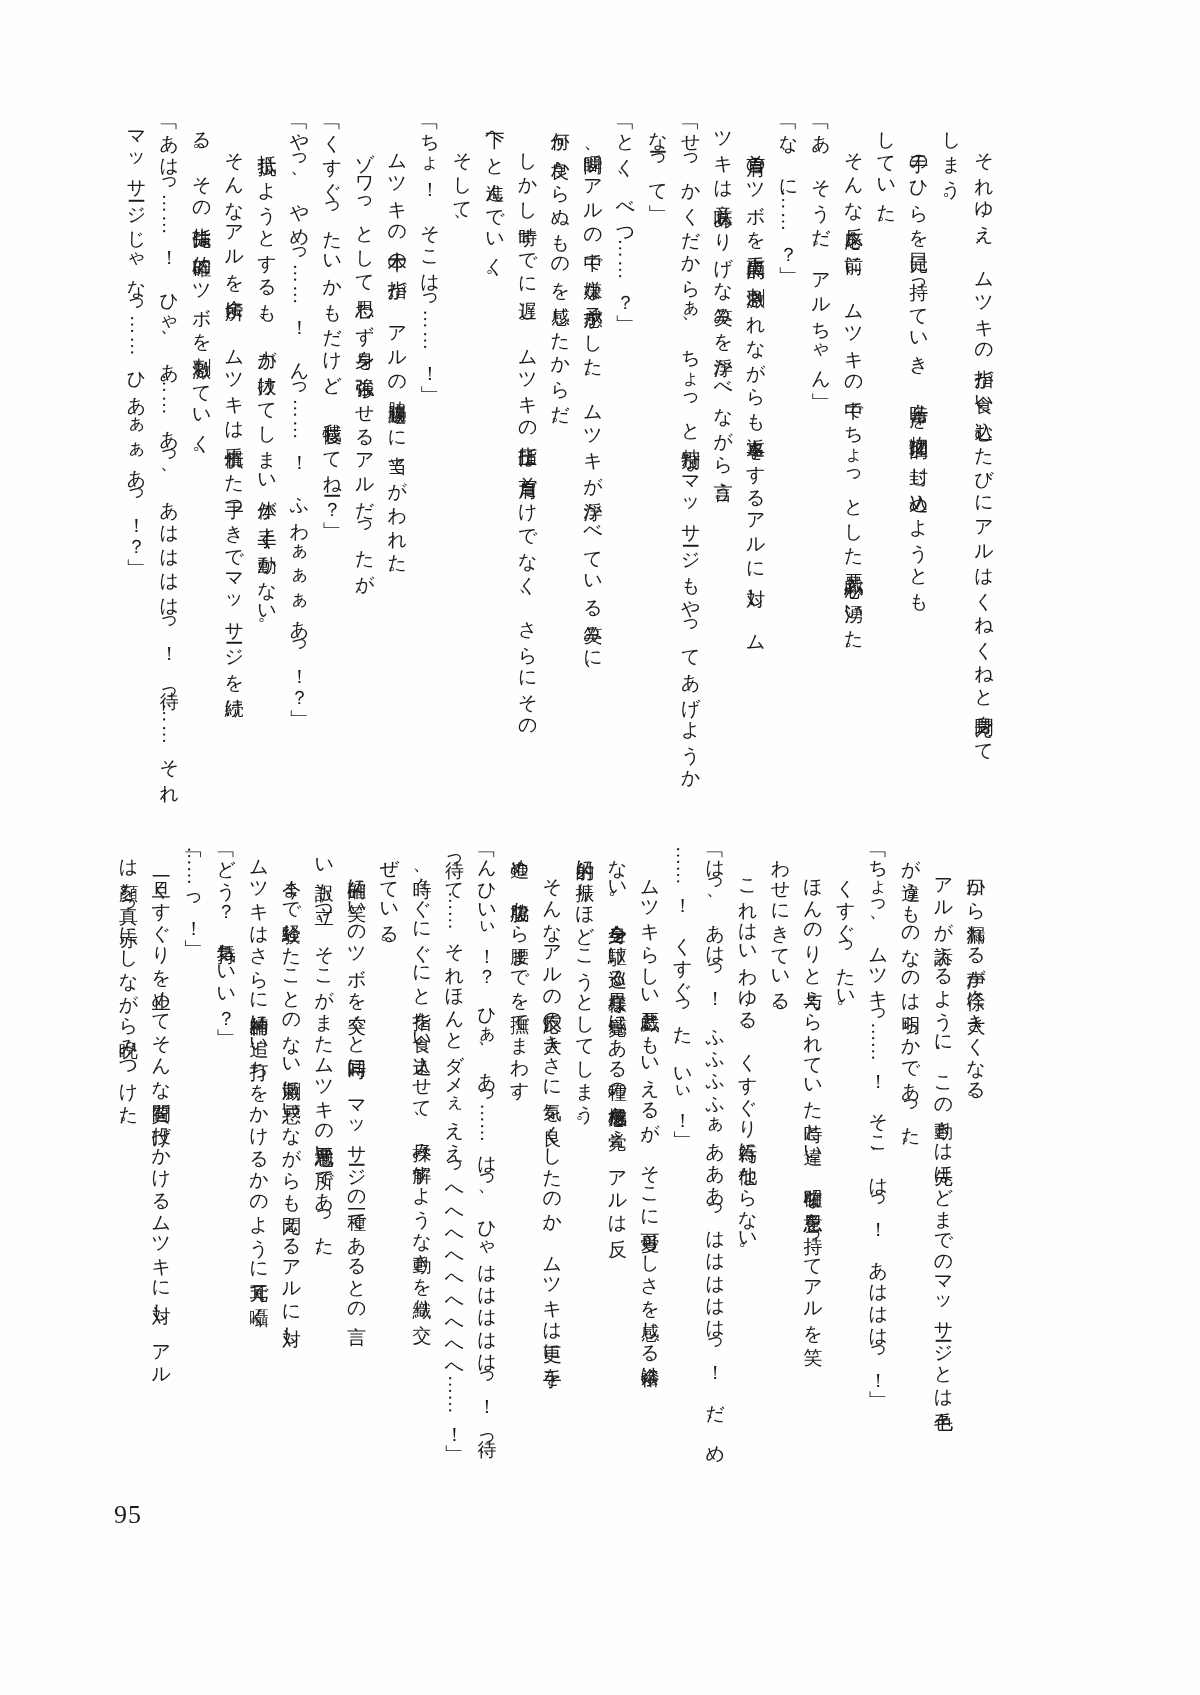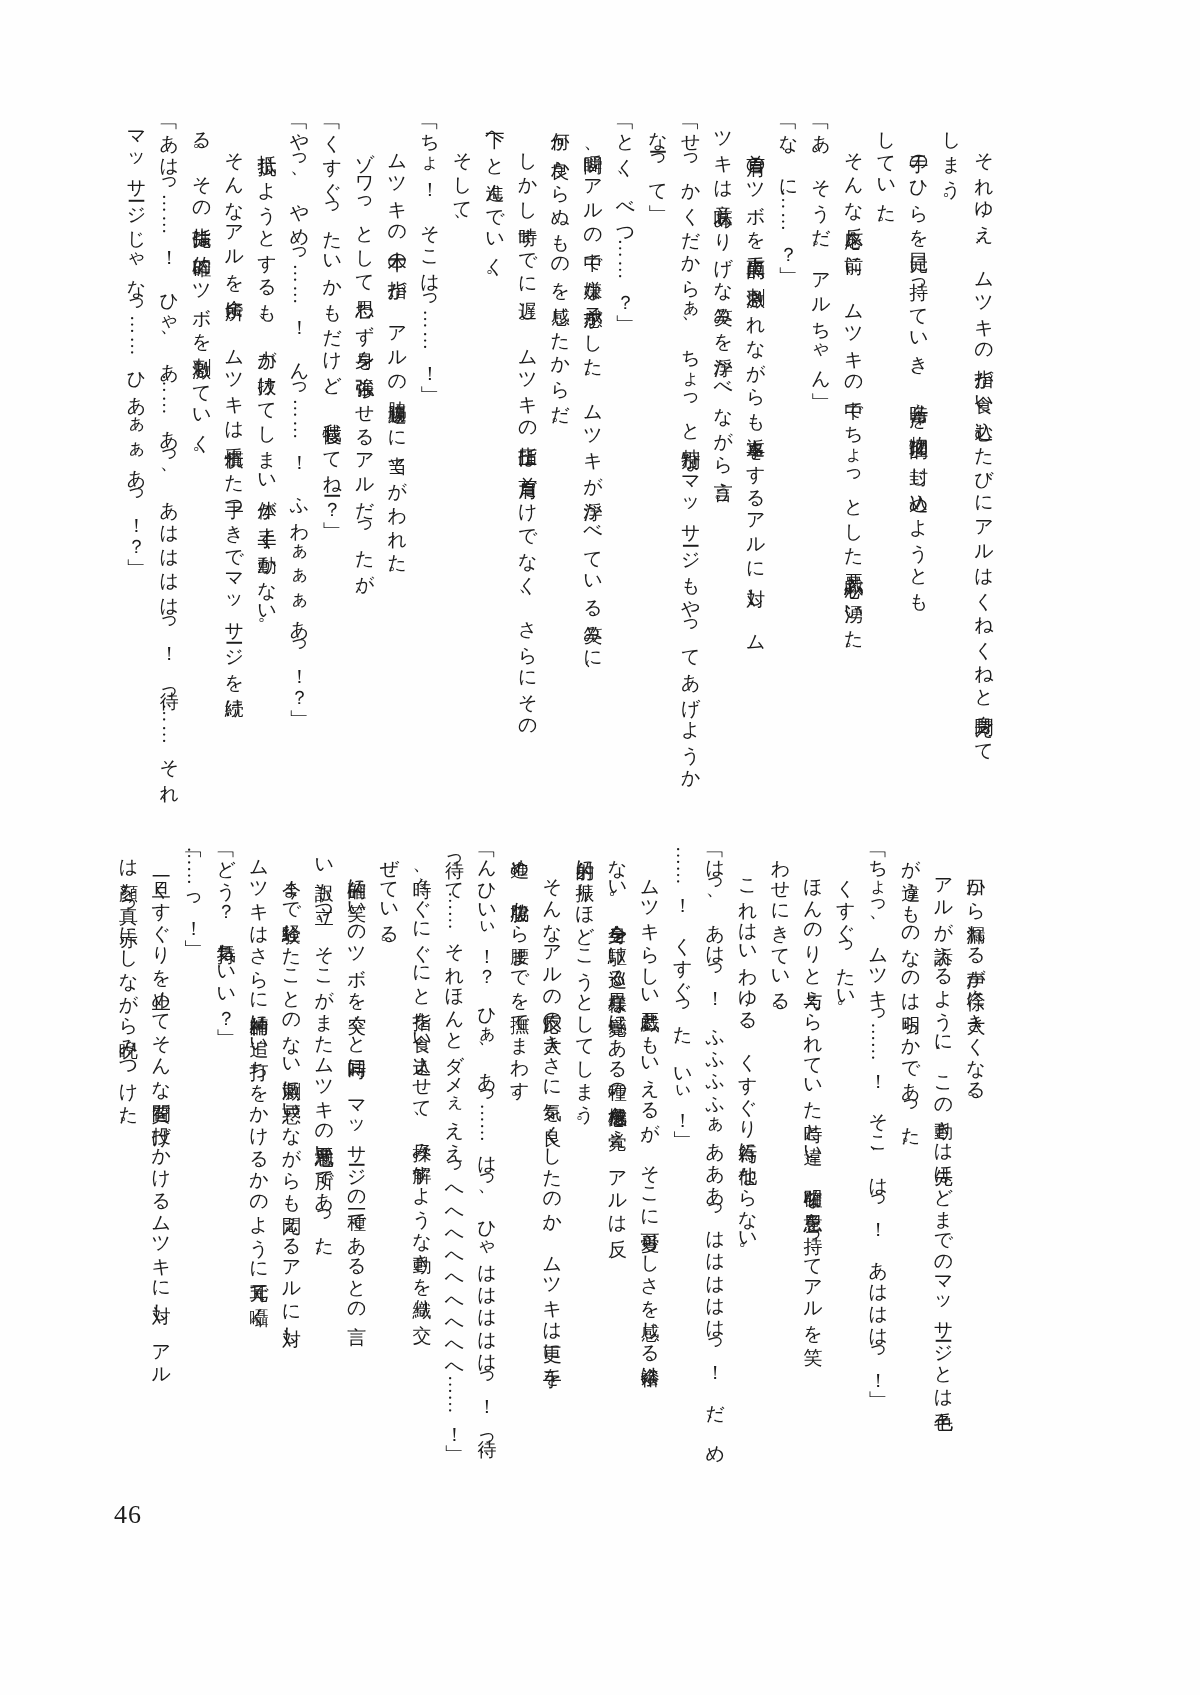--- a/index.html
+++ b/index.html
@@ -108,14 +108,14 @@
       <div class="tline">ぜている。</div>
       <div class="tline">　的確に笑いのツボを突くと同時に、マッサージの一種であるとの言</div>
       <div class="tline">い訳も立つ。そこがまたムツキの意地悪い所であった。</div>
       <div class="tline">　今まで経験したことのない刺激に戸惑いながらも悶えるアルに対し、</div>
       <div class="tline">ムツキはさらに精神的に追い打ちをかけるかのように耳元で囁く。</div>
       <div class="tline">「どう？　気持ちいい？」</div>
       <div class="tline">「……っ！」</div>
       <div class="tline">　一旦くすぐりを止めてそんな質問を投げかけるムツキに対し、アル</div>
       <div class="tline">は顔を真っ赤にしながら睨みつけた。</div>
     </div>
-  <div class="page-number">46</div>
+  <div class="page-number">95</div>
 </div>
 
 </body></html>

